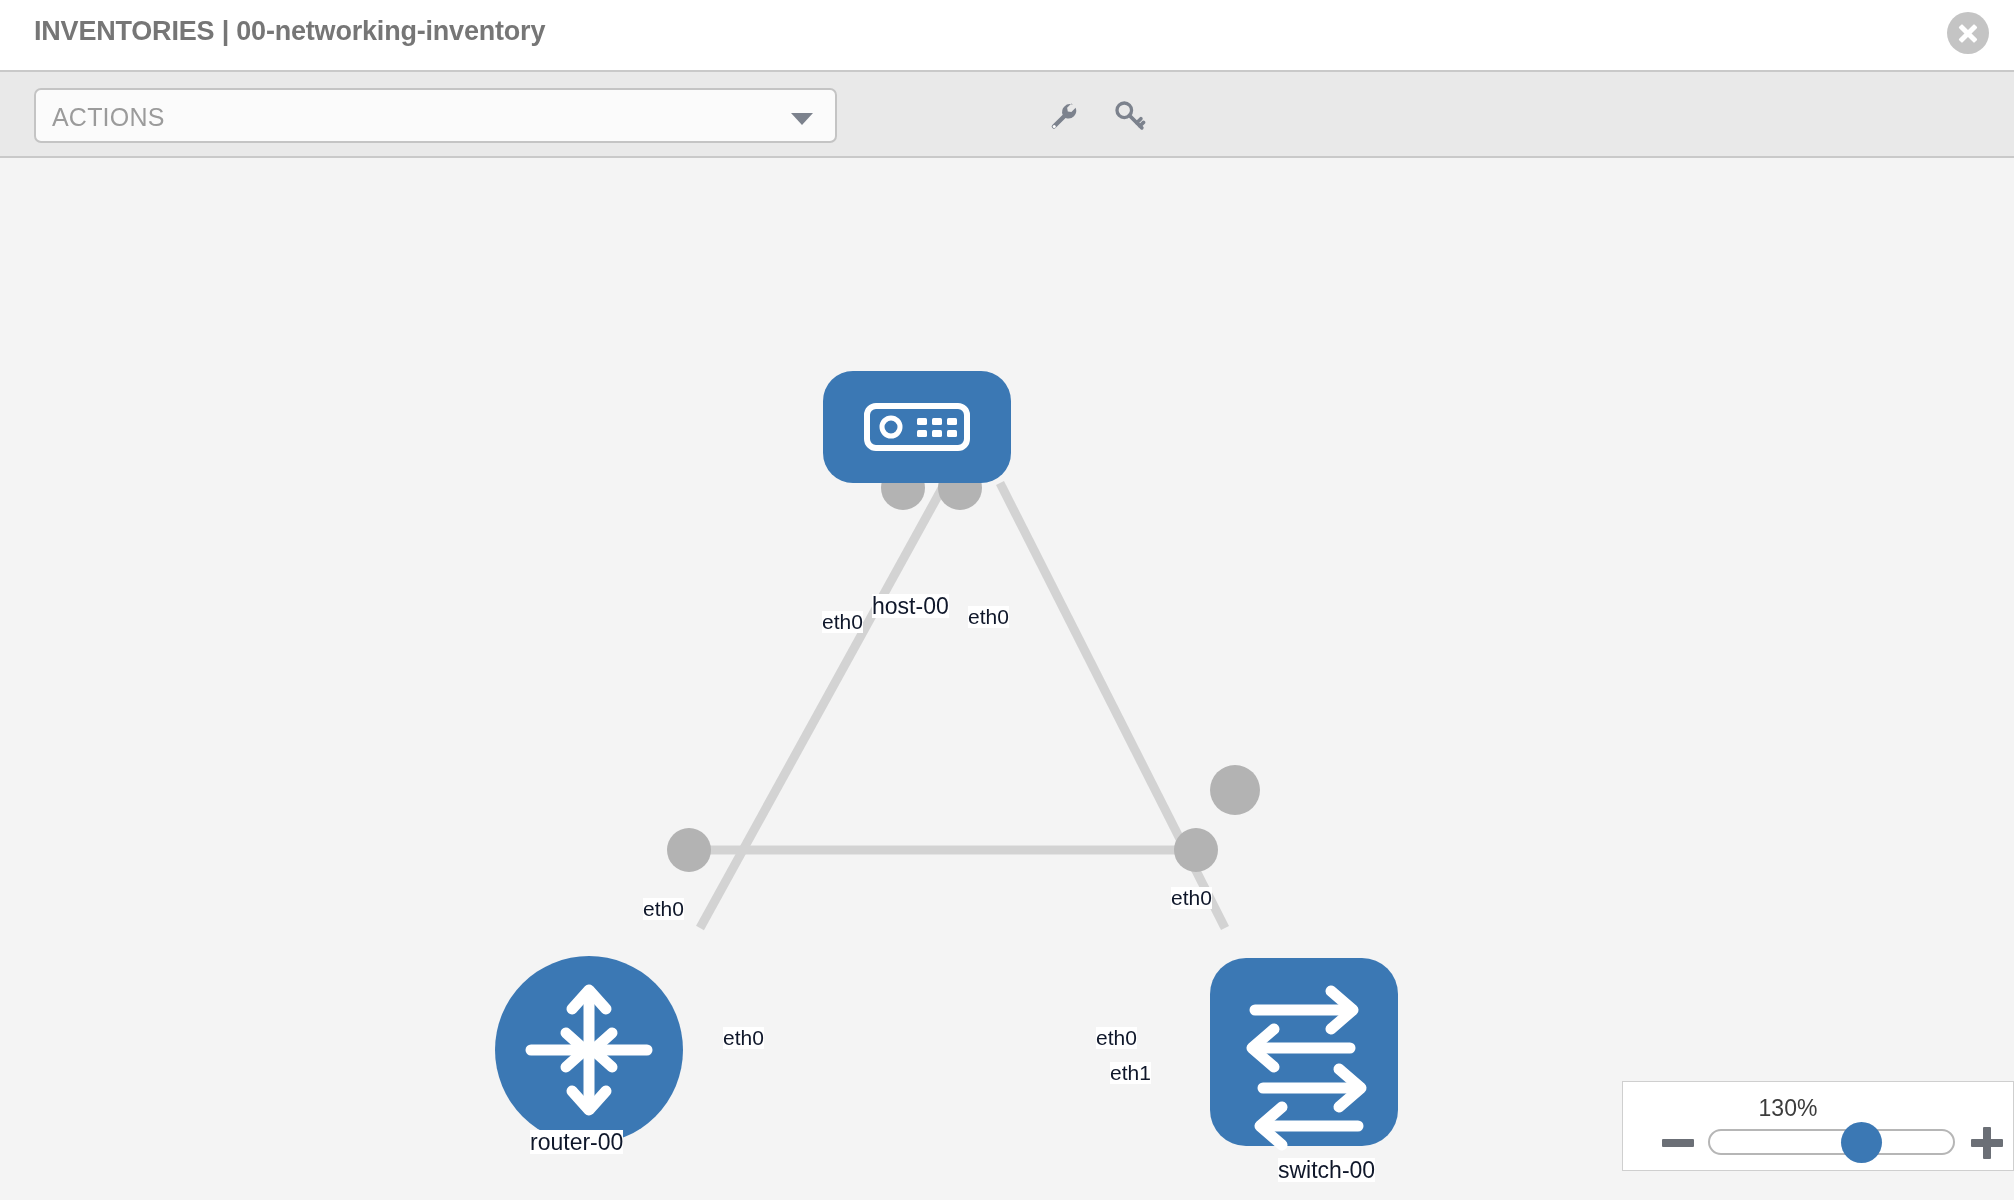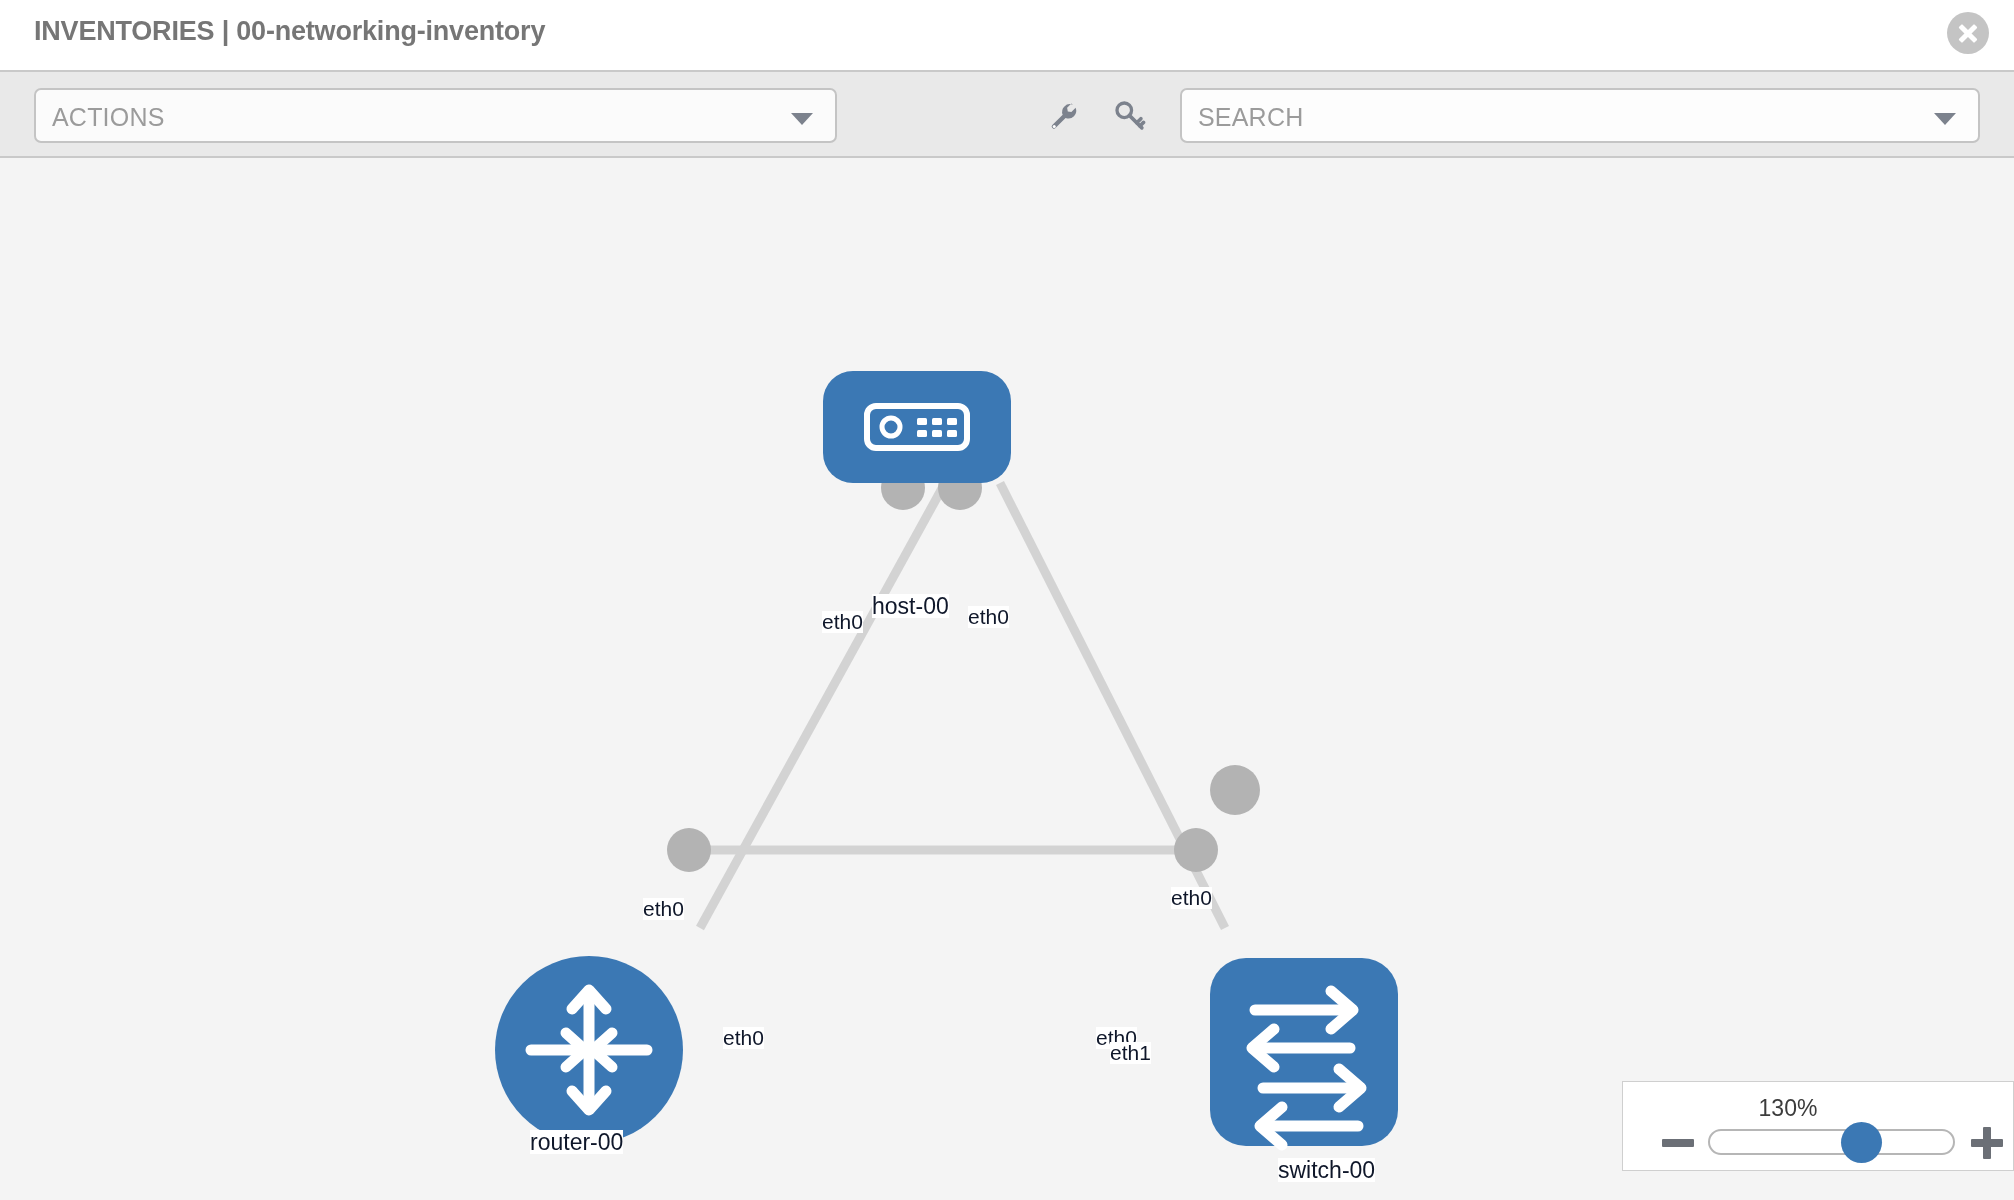--- a/index.html
+++ b/index.html
@@ -182,24 +182,20 @@
 
   <div class="tool-icon icon-key">
     <svg width="33" height="33" viewBox="0 0 24 24">
       <circle cx="8.2" cy="8.2" r="5.3" fill="none" stroke="#7c828d" stroke-width="2.4"></circle>
       <path d="M11.9 11.9 L21 21" stroke="#7c828d" stroke-width="2.6" stroke-linecap="round"></path>
       <path d="M17.3 17.3 L20.3 14.3" stroke="#7c828d" stroke-width="2.6" stroke-linecap="round"></path>
       <path d="M19.6 19.6 L22.2 17" stroke="#7c828d" stroke-width="2.6" stroke-linecap="round"></path>
     </svg>
   </div>
 
-  <div class="search-box">
-    <span class="label">SEARCH</span>
-    <span class="caret"></span>
-  </div>
 </div>
 
 <div class="canvas">
 
   <svg class="topology-svg" width="2014" height="1042">
 
     <g stroke="#d3d3d3" stroke-width="9" fill="none">
       <line x1="945" y1="325" x2="700" y2="770"></line>
     </g>
     <g stroke="#d3d3d3" stroke-width="9" fill="none">
@@ -285,21 +281,21 @@
   <div class="nd-label nd-if" style="left:968px; top:448px;">eth0</div>
 
   <div class="nd-label nd-if" style="left:643px; top:740px;">eth0</div>
 
   <div class="nd-label nd-if" style="left:1171px; top:729px;">eth0</div>
 
   <div class="nd-label nd-if" style="left:723px; top:869px;">eth0</div>
 
   <div class="nd-label nd-if" style="left:1096px; top:869px; z-index:1;">eth0</div>
 
-  <div class="nd-label nd-if" style="left:1110px; top:884px; z-index:2;">eth1</div>
+  <div class="nd-label nd-if" style="left:1110px; top:904px; z-index:2;">eth1</div>
 
 </div>
 
 <div class="zoom-panel">
   <div class="zoom-value">130%</div>
   <div class="zoom-minus"></div>
   <div class="zoom-track">
     <div class="zoom-handle" style="left: 130.66px;"></div>
   </div>
   <div class="zoom-plus"></div>

